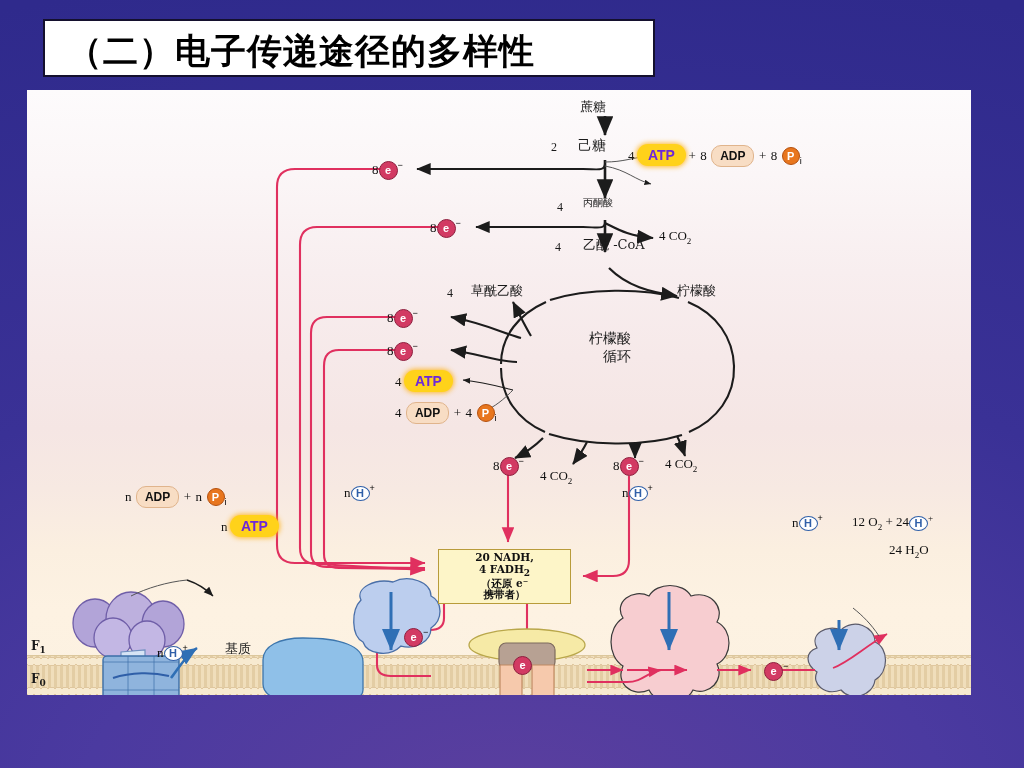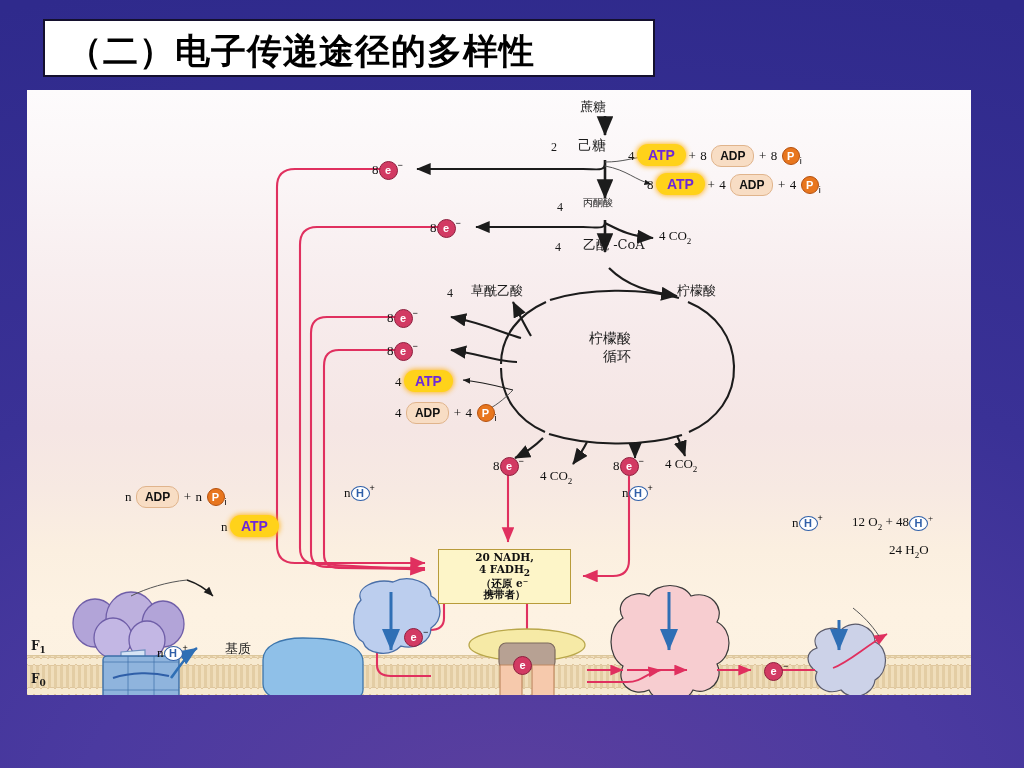--- a/index.html
+++ b/index.html
@@ -297,30 +297,20 @@
       <span class="plain">4</span>
       <span class="atp">ATP</span>
       <span class="plain">+</span>
       <span class="plain">8</span>
       <span class="adp">ADP</span>
       <span class="plain">+</span>
       <span class="plain">8</span>
       <span class="pi">P</span><span class="sub">i</span>
     </div>
 
-    <div class="mol" style="left:620px;top:84px;">
-      <span class="plain">8</span>
-      <span class="atp">ATP</span>
-      <span class="plain">+</span>
-      <span class="plain">4</span>
-      <span class="adp">ADP</span>
-      <span class="plain">+</span>
-      <span class="plain">4</span>
-      <span class="pi">P</span><span class="sub">i</span>
-    </div>
 
     <div class="mol" style="left:345px;top:70px;">
       <span class="plain">8</span><span class="ecarrier">e</span><span class="sup">−</span>
     </div>
     <div class="mol" style="left:403px;top:128px;">
       <span class="plain">8</span><span class="ecarrier">e</span><span class="sup">−</span>
     </div>
     <div class="mol" style="left:360px;top:218px;">
       <span class="plain">8</span><span class="ecarrier">e</span><span class="sup">−</span>
     </div>
@@ -400,21 +390,21 @@
     </div>
 
     <div class="mol" style="left:765px;top:423px;">
       <span class="plain">n</span><span class="hplus">H</span><span class="sup">+</span>
     </div>
 
     <div class="mol plain" style="left:825px;top:423px;">
       <span>12</span>
       <span>O</span><span class="sub">2</span>
       <span>+</span>
-      <span>48</span><span class="hplus">H</span><span class="sup">+</span>
+      <span>24</span><span class="hplus">H</span><span class="sup">+</span>
     </div>
     <div class="mol plain" style="left:862px;top:452px;">
       <span>24 H</span><span class="sub">2</span><span>O</span>
     </div>
 
     <div class="mol" style="left:377px;top:537px;">
       <span class="ecarrier">e</span><span class="sup">−</span>
     </div>
     <div class="mol" style="left:486px;top:566px;">
       <span class="ecarrier">e</span>

